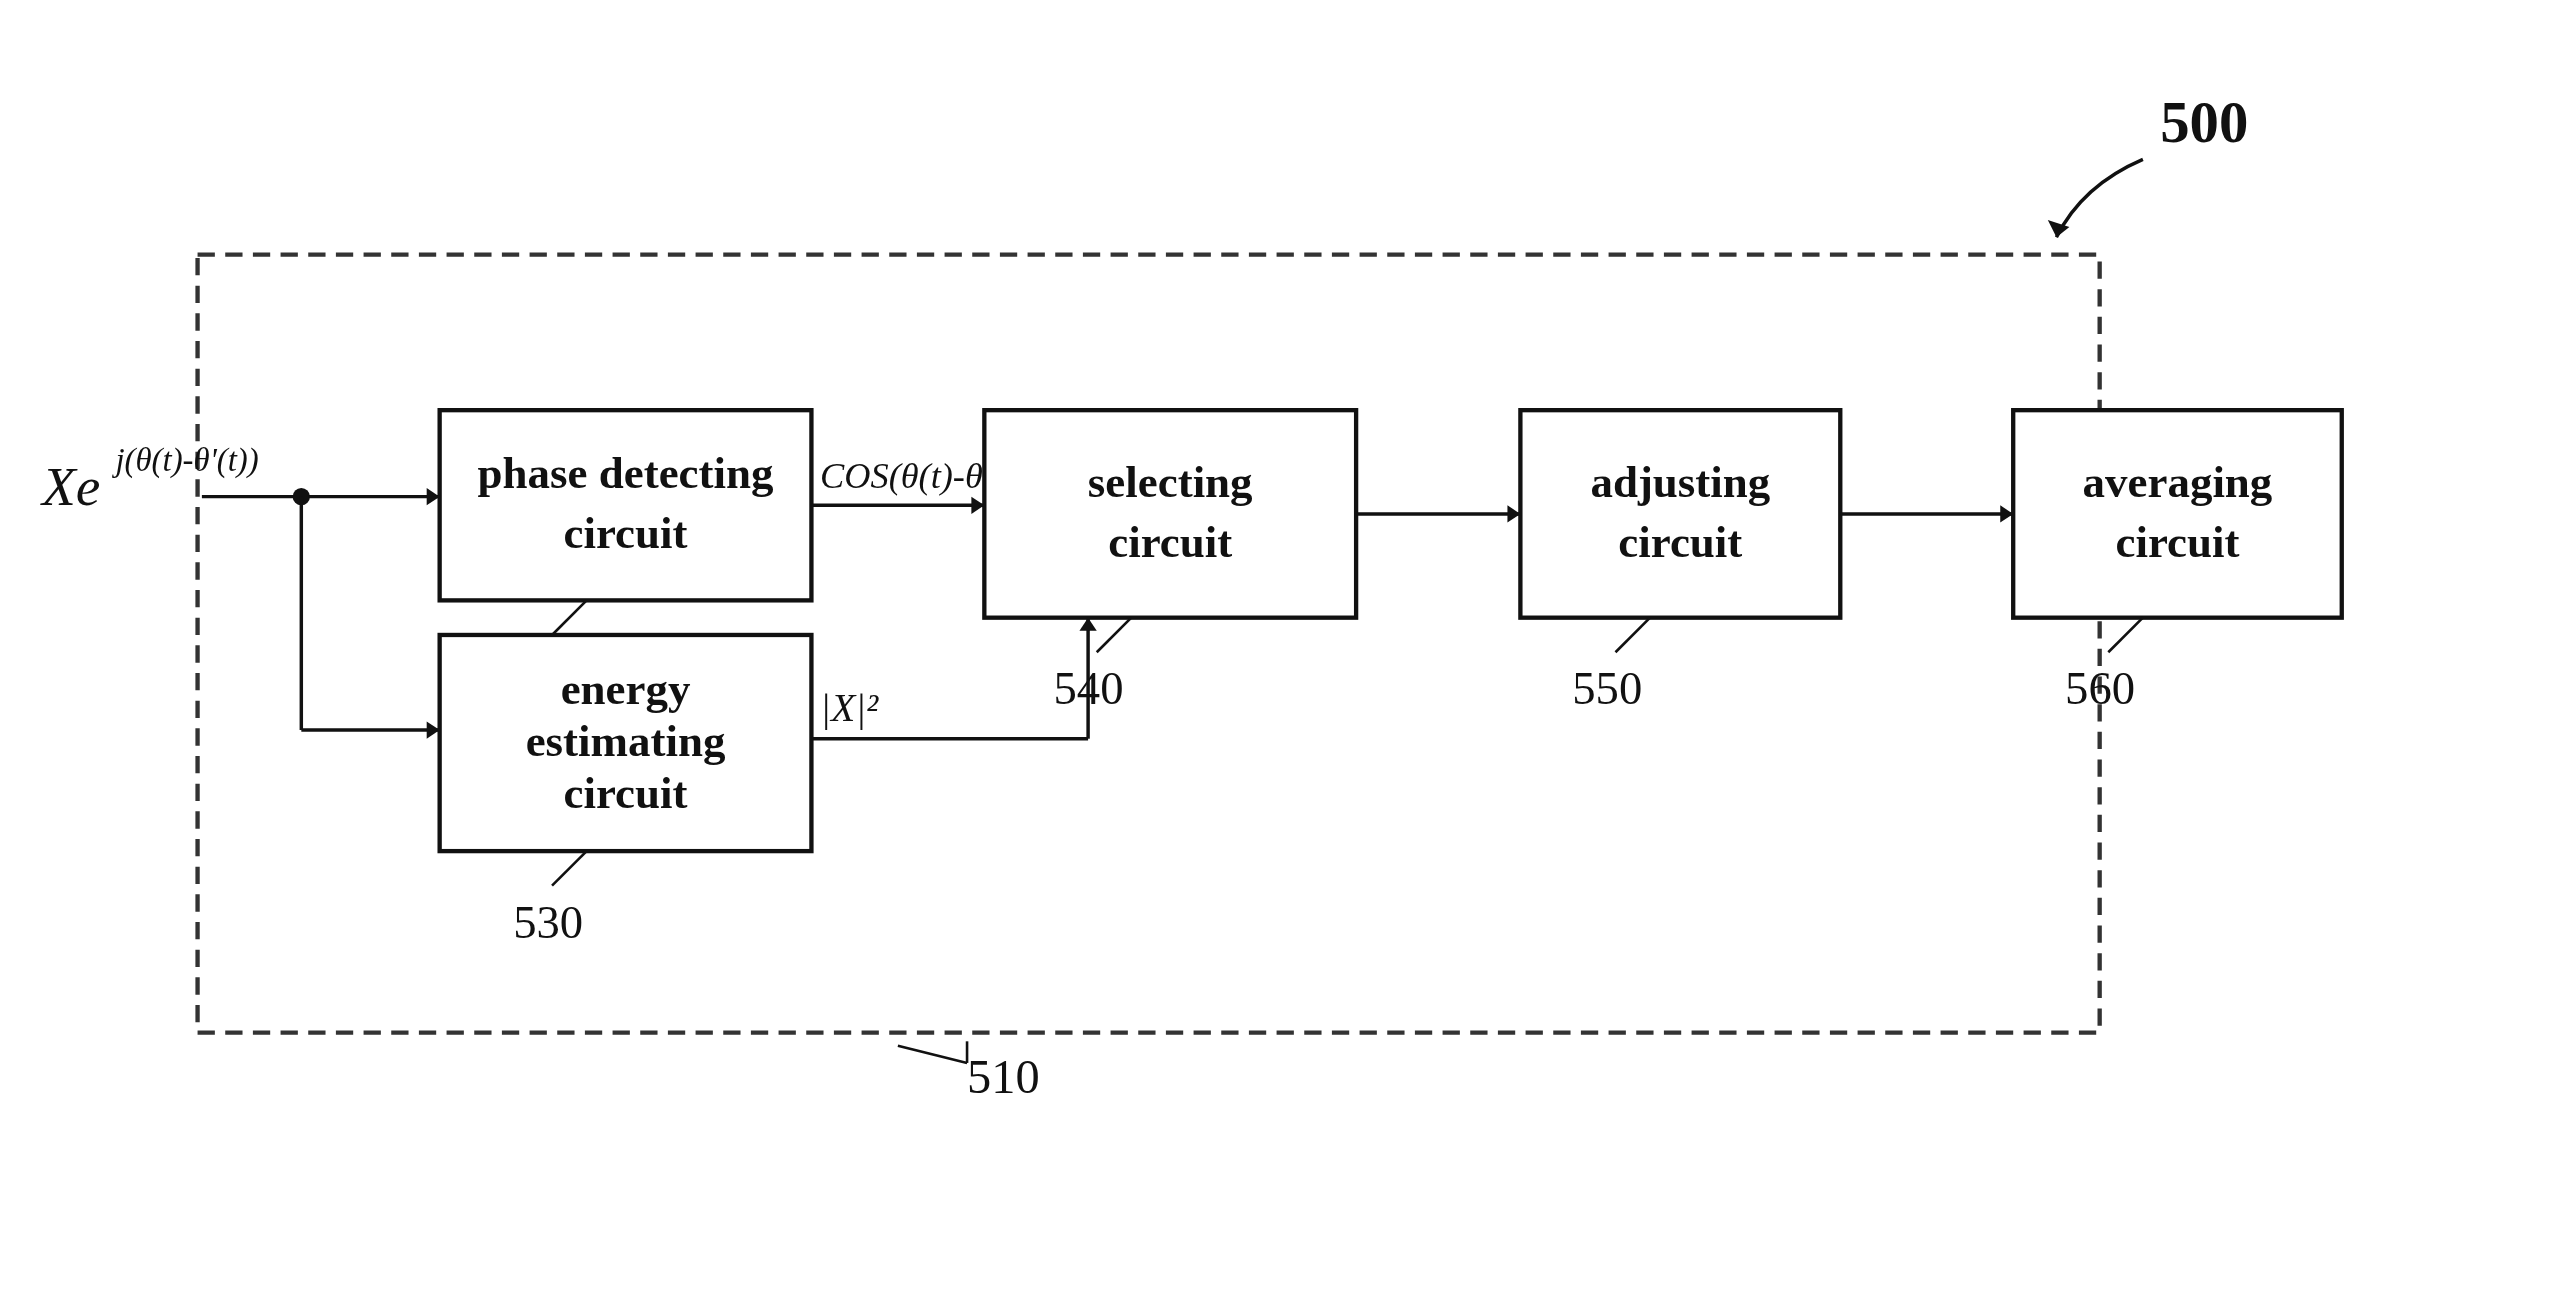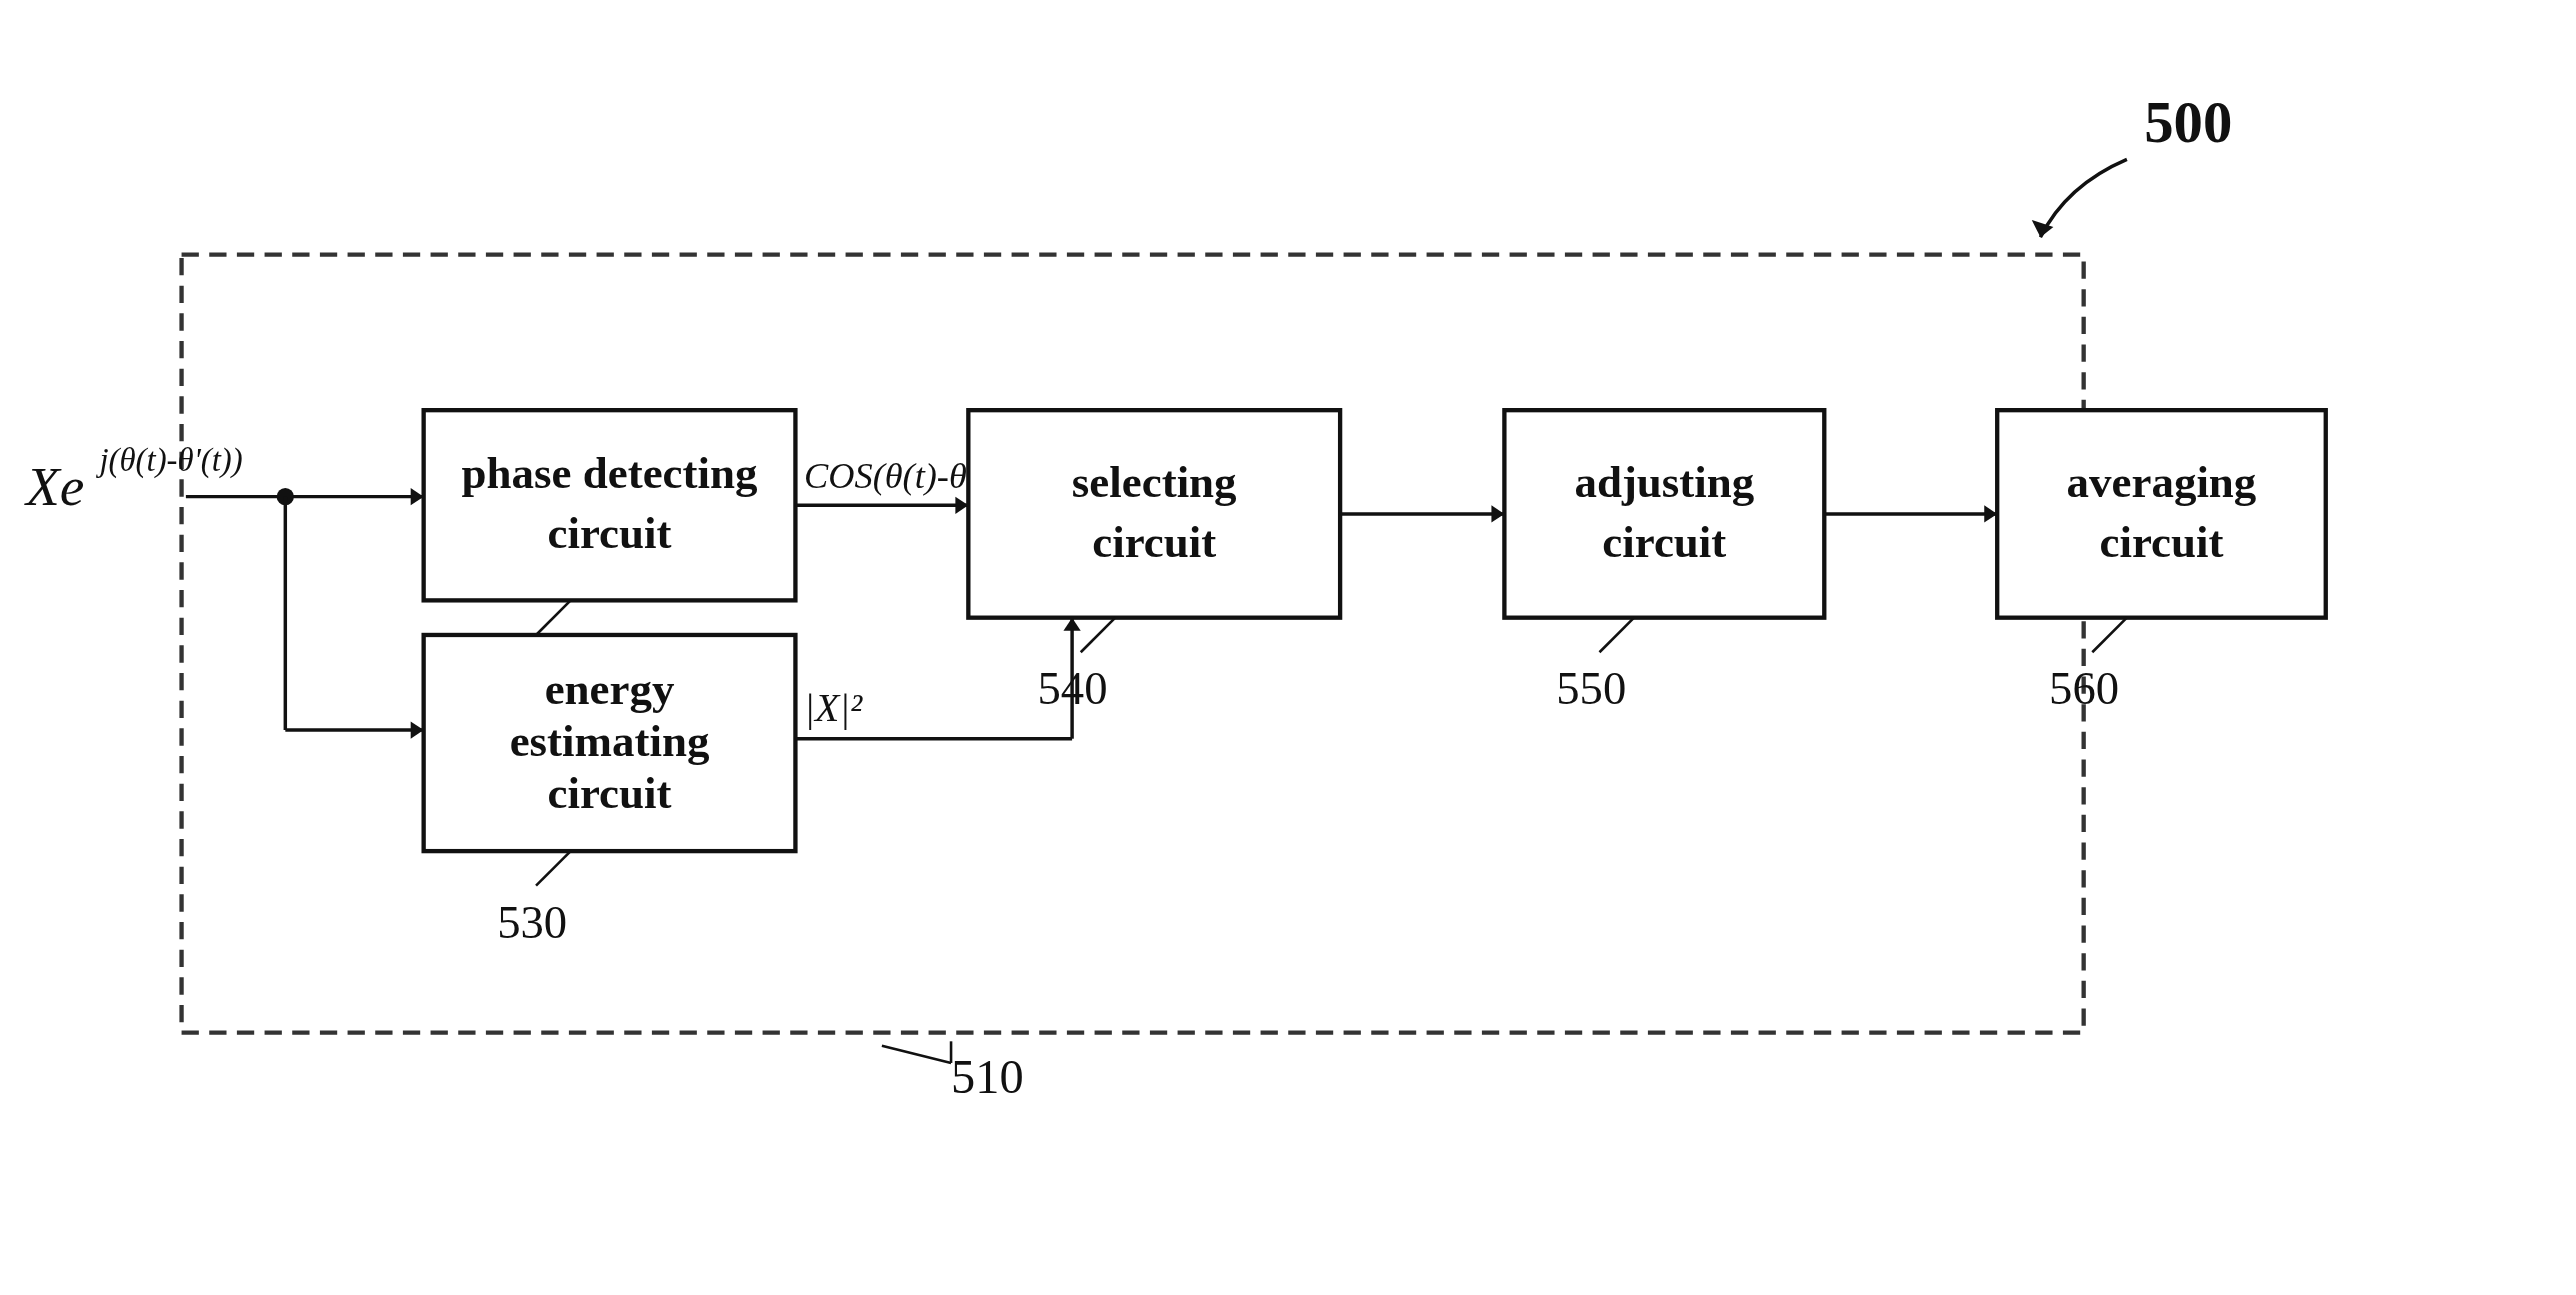--- a/index.html
+++ b/index.html
@@ -7,21 +7,21 @@
       background: #fff;
       width: 2576px;
       height: 1295px;
       position: relative;
       font-family: 'Times New Roman', Times, serif;
       overflow: hidden;
     }
 
     .diagram-container {
       position: absolute;
-      top: 0; left: 0;
+      top: 0; left: 16px;
       width: 2388px;
       height: 1295px;
     }
 
     svg {
       width: 100%;
       height: 100%;
     }
   </style>
 </head>

